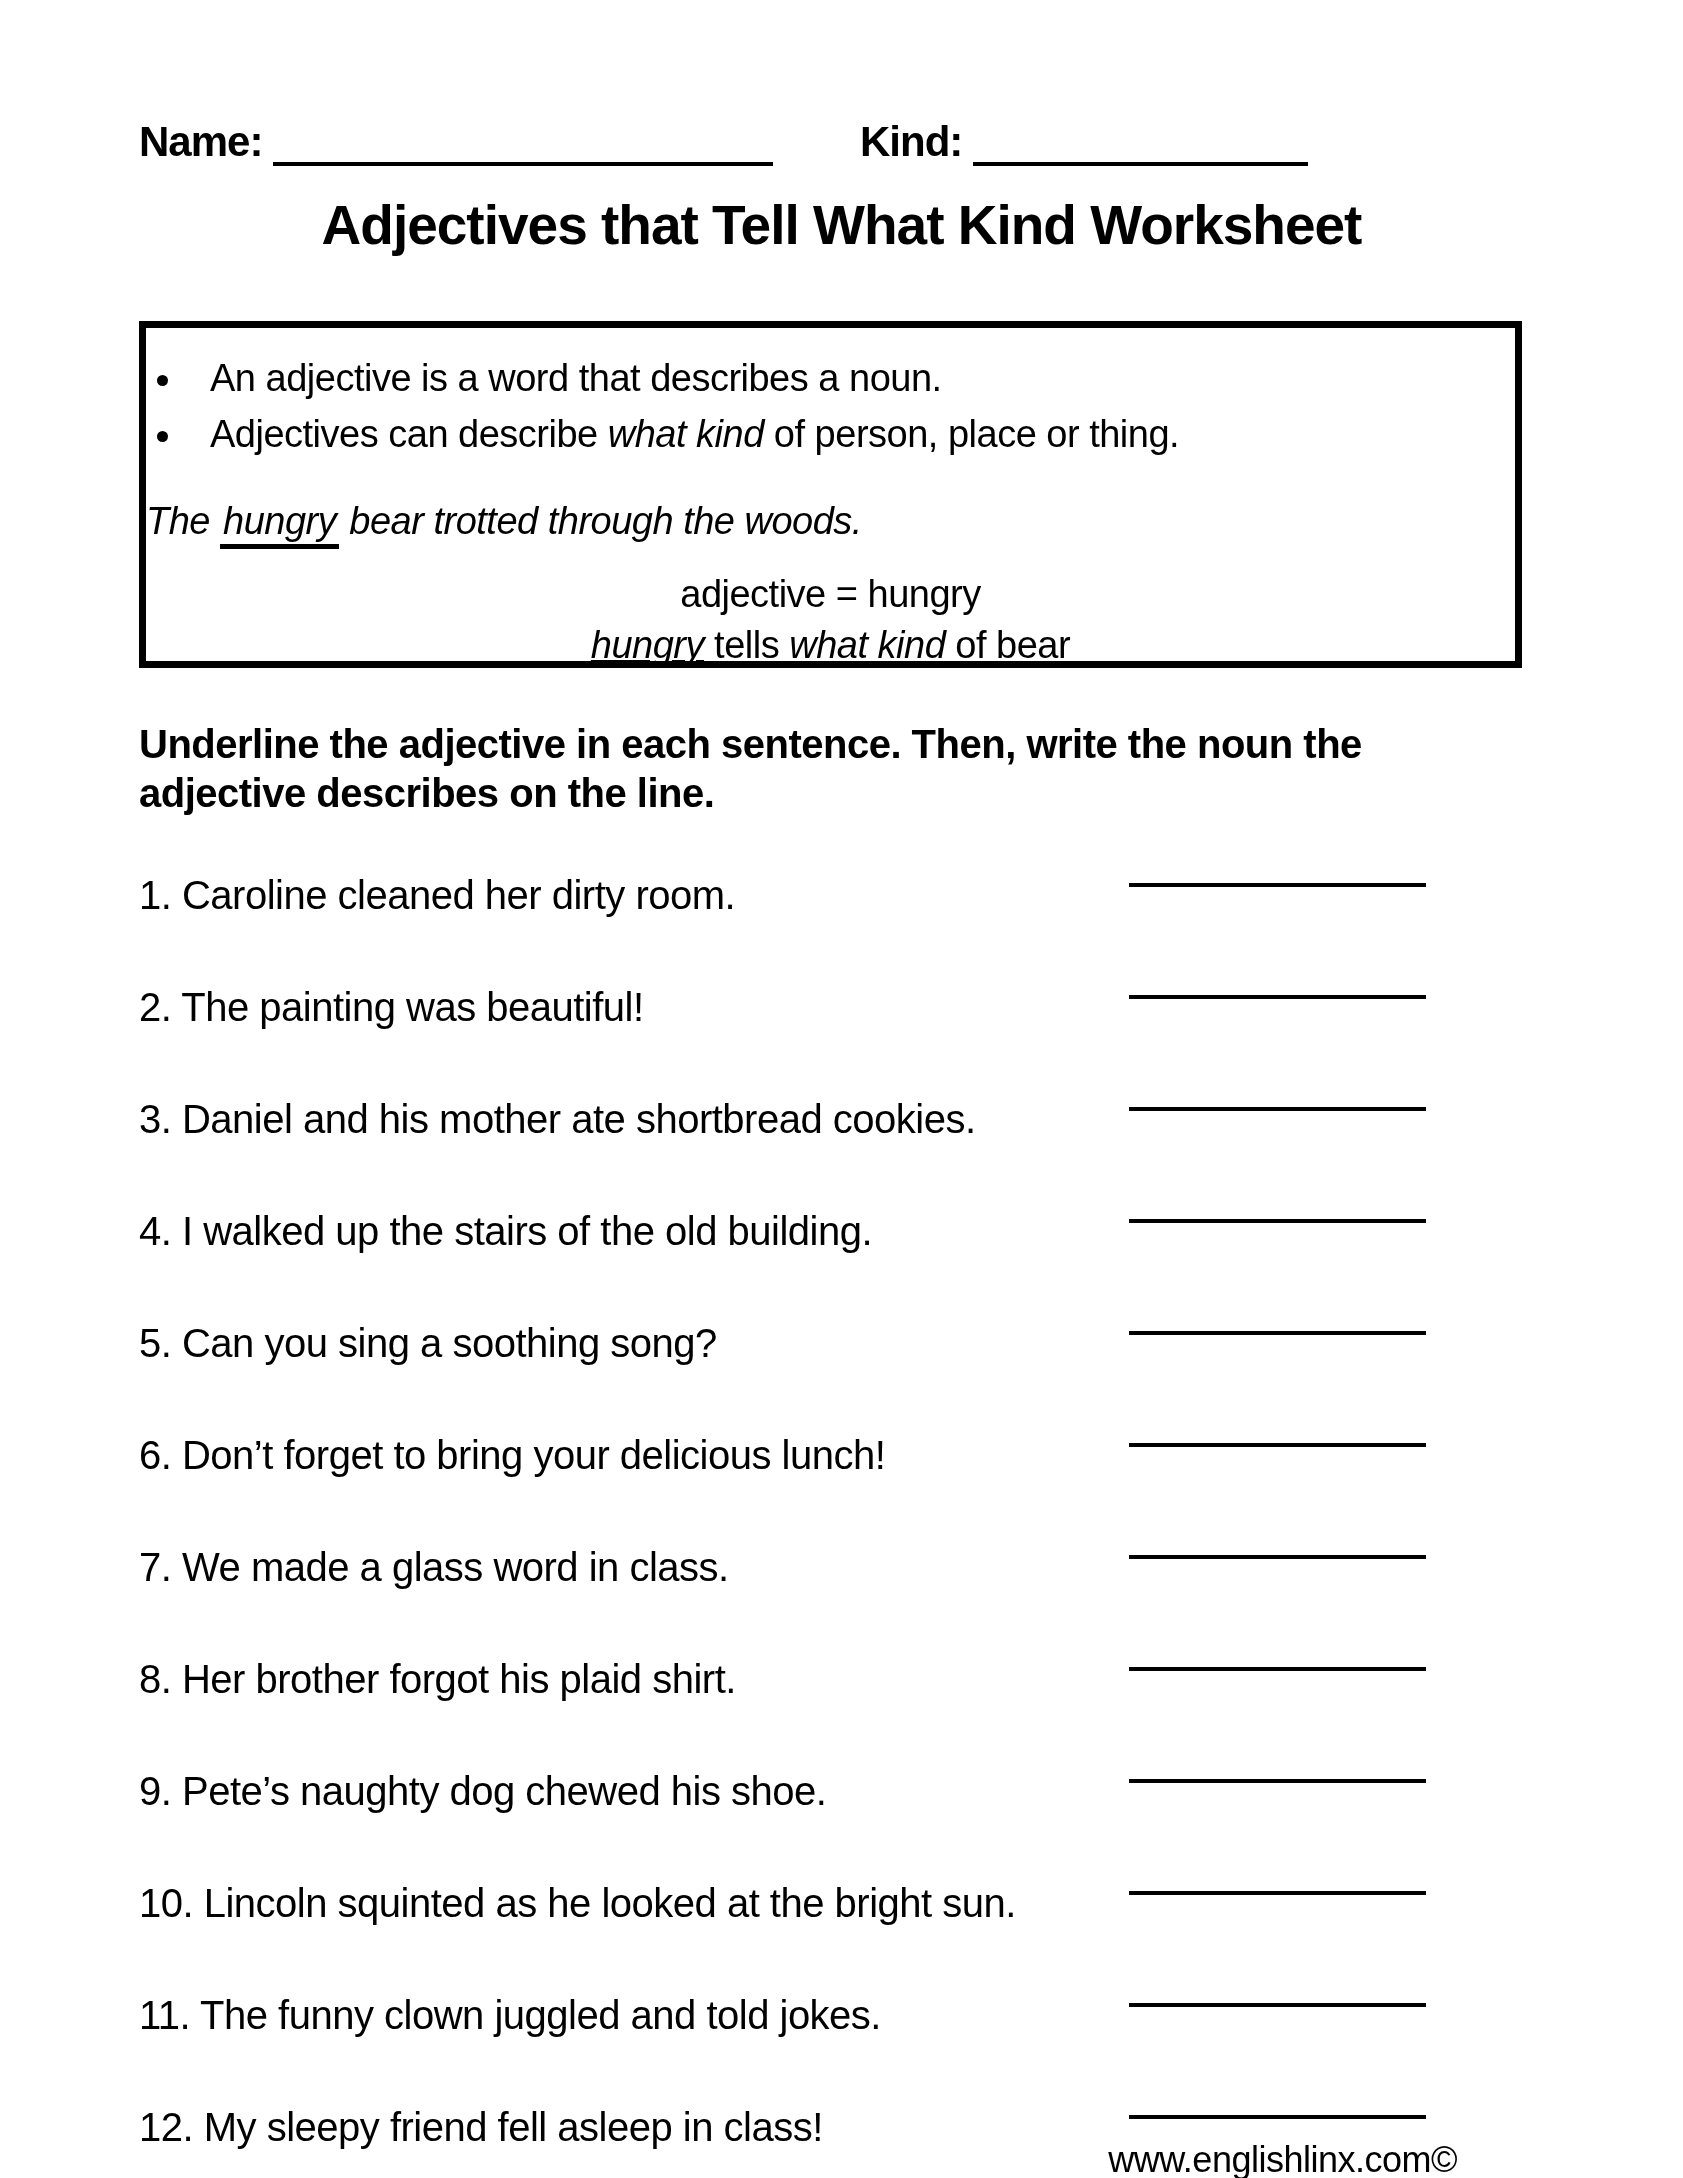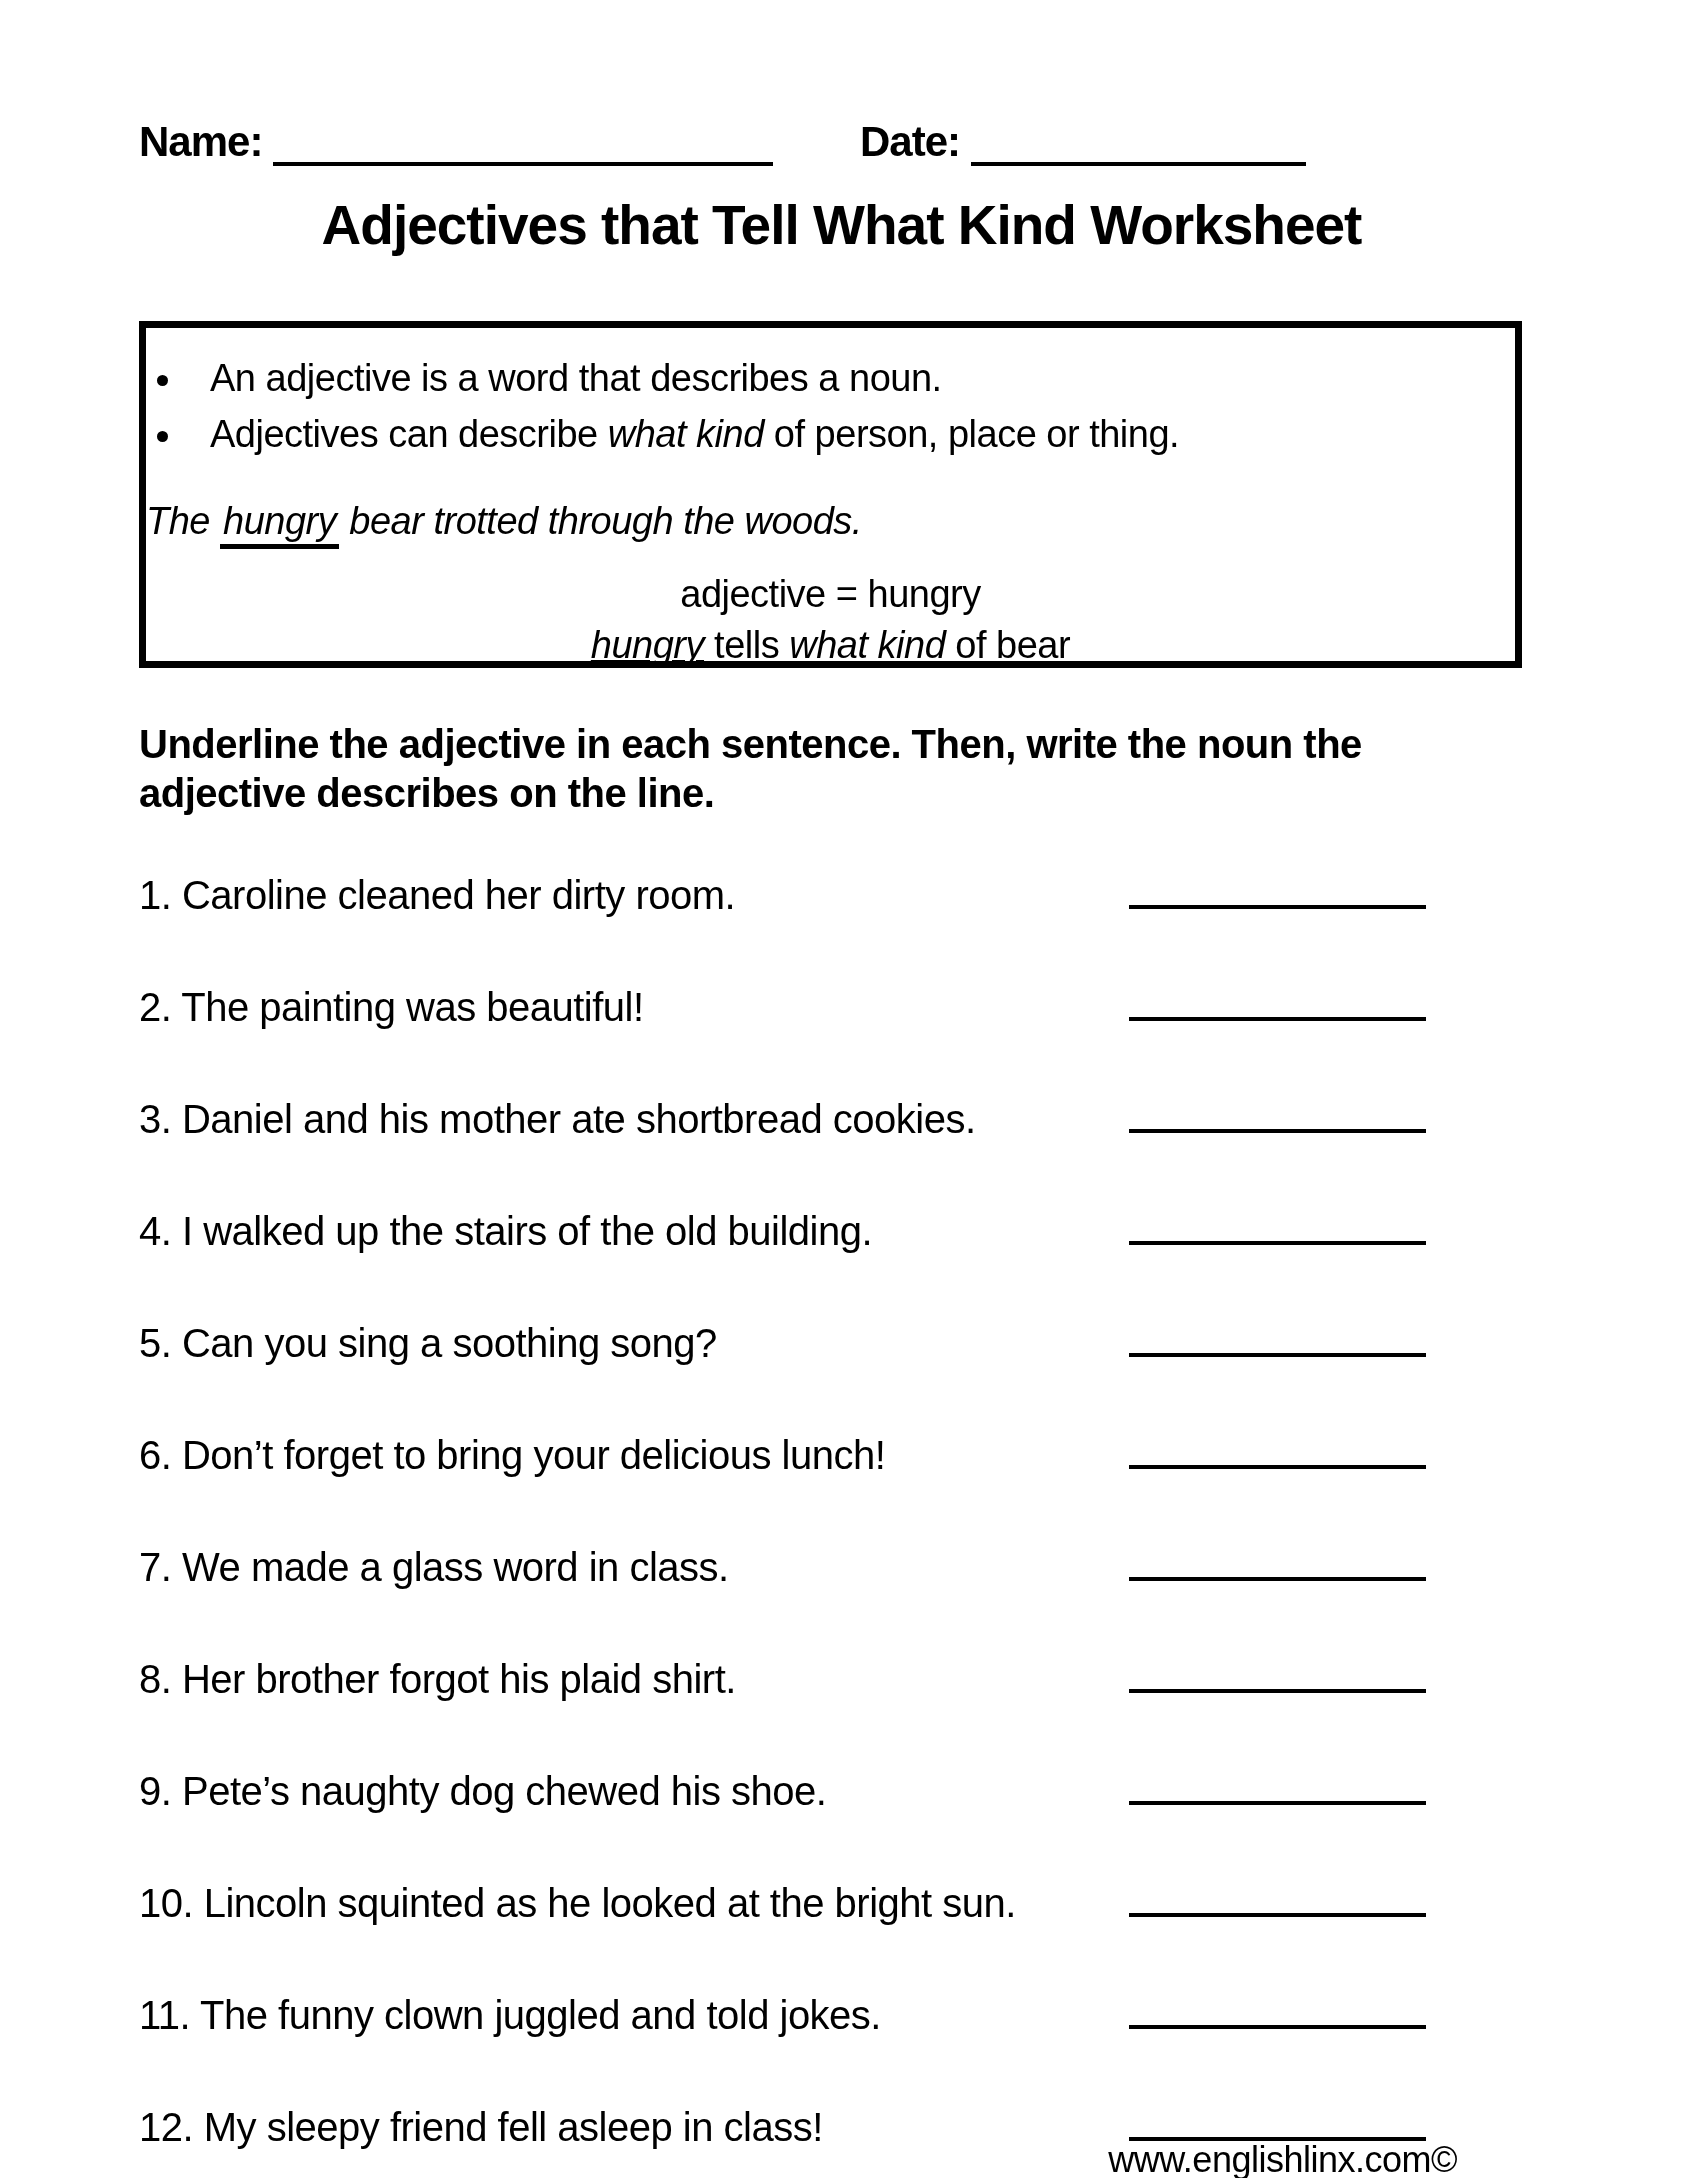--- a/index.html
+++ b/index.html
@@ -74,21 +74,21 @@
 
   
   .items {
     position: absolute;
     left: 139px; top: 844px;
     width: 1287px;
   }
   .item {
     display: flex;
     justify-content: space-between;
-    align-items: center;
+    align-items: flex-start;
     height: 48px;
     margin-bottom: 64px;
     font-size: 40px;
     letter-spacing: -0.5px;
     line-height: 48px;
   }
   .item-sentence { white-space: nowrap; }
   .answer-line {
     flex: 0 0 297px;
     width: 297px;
@@ -108,21 +108,21 @@
 </style>
 </head>
 <body>
 
 <div class="page">
 
   <div class="name-date-row">
     <span>Name:</span>
     <span class="blank-line name-line"></span>
     <span class="date-group">
-      <span>Date:</span>
+      <span>Kind:</span>
       <span class="blank-line date-line"></span>
     </span>
   </div>
 
   <div class="title">Adjectives that Tell What Kind Worksheet</div>
 
   <div class="rules-box">
     <ul>
       <li>An adjective is a word that describes a noun.</li>
       <li><span>Adjectives can describe </span><span class="ital">what kind</span><span> of person, place or thing.</span></li>

